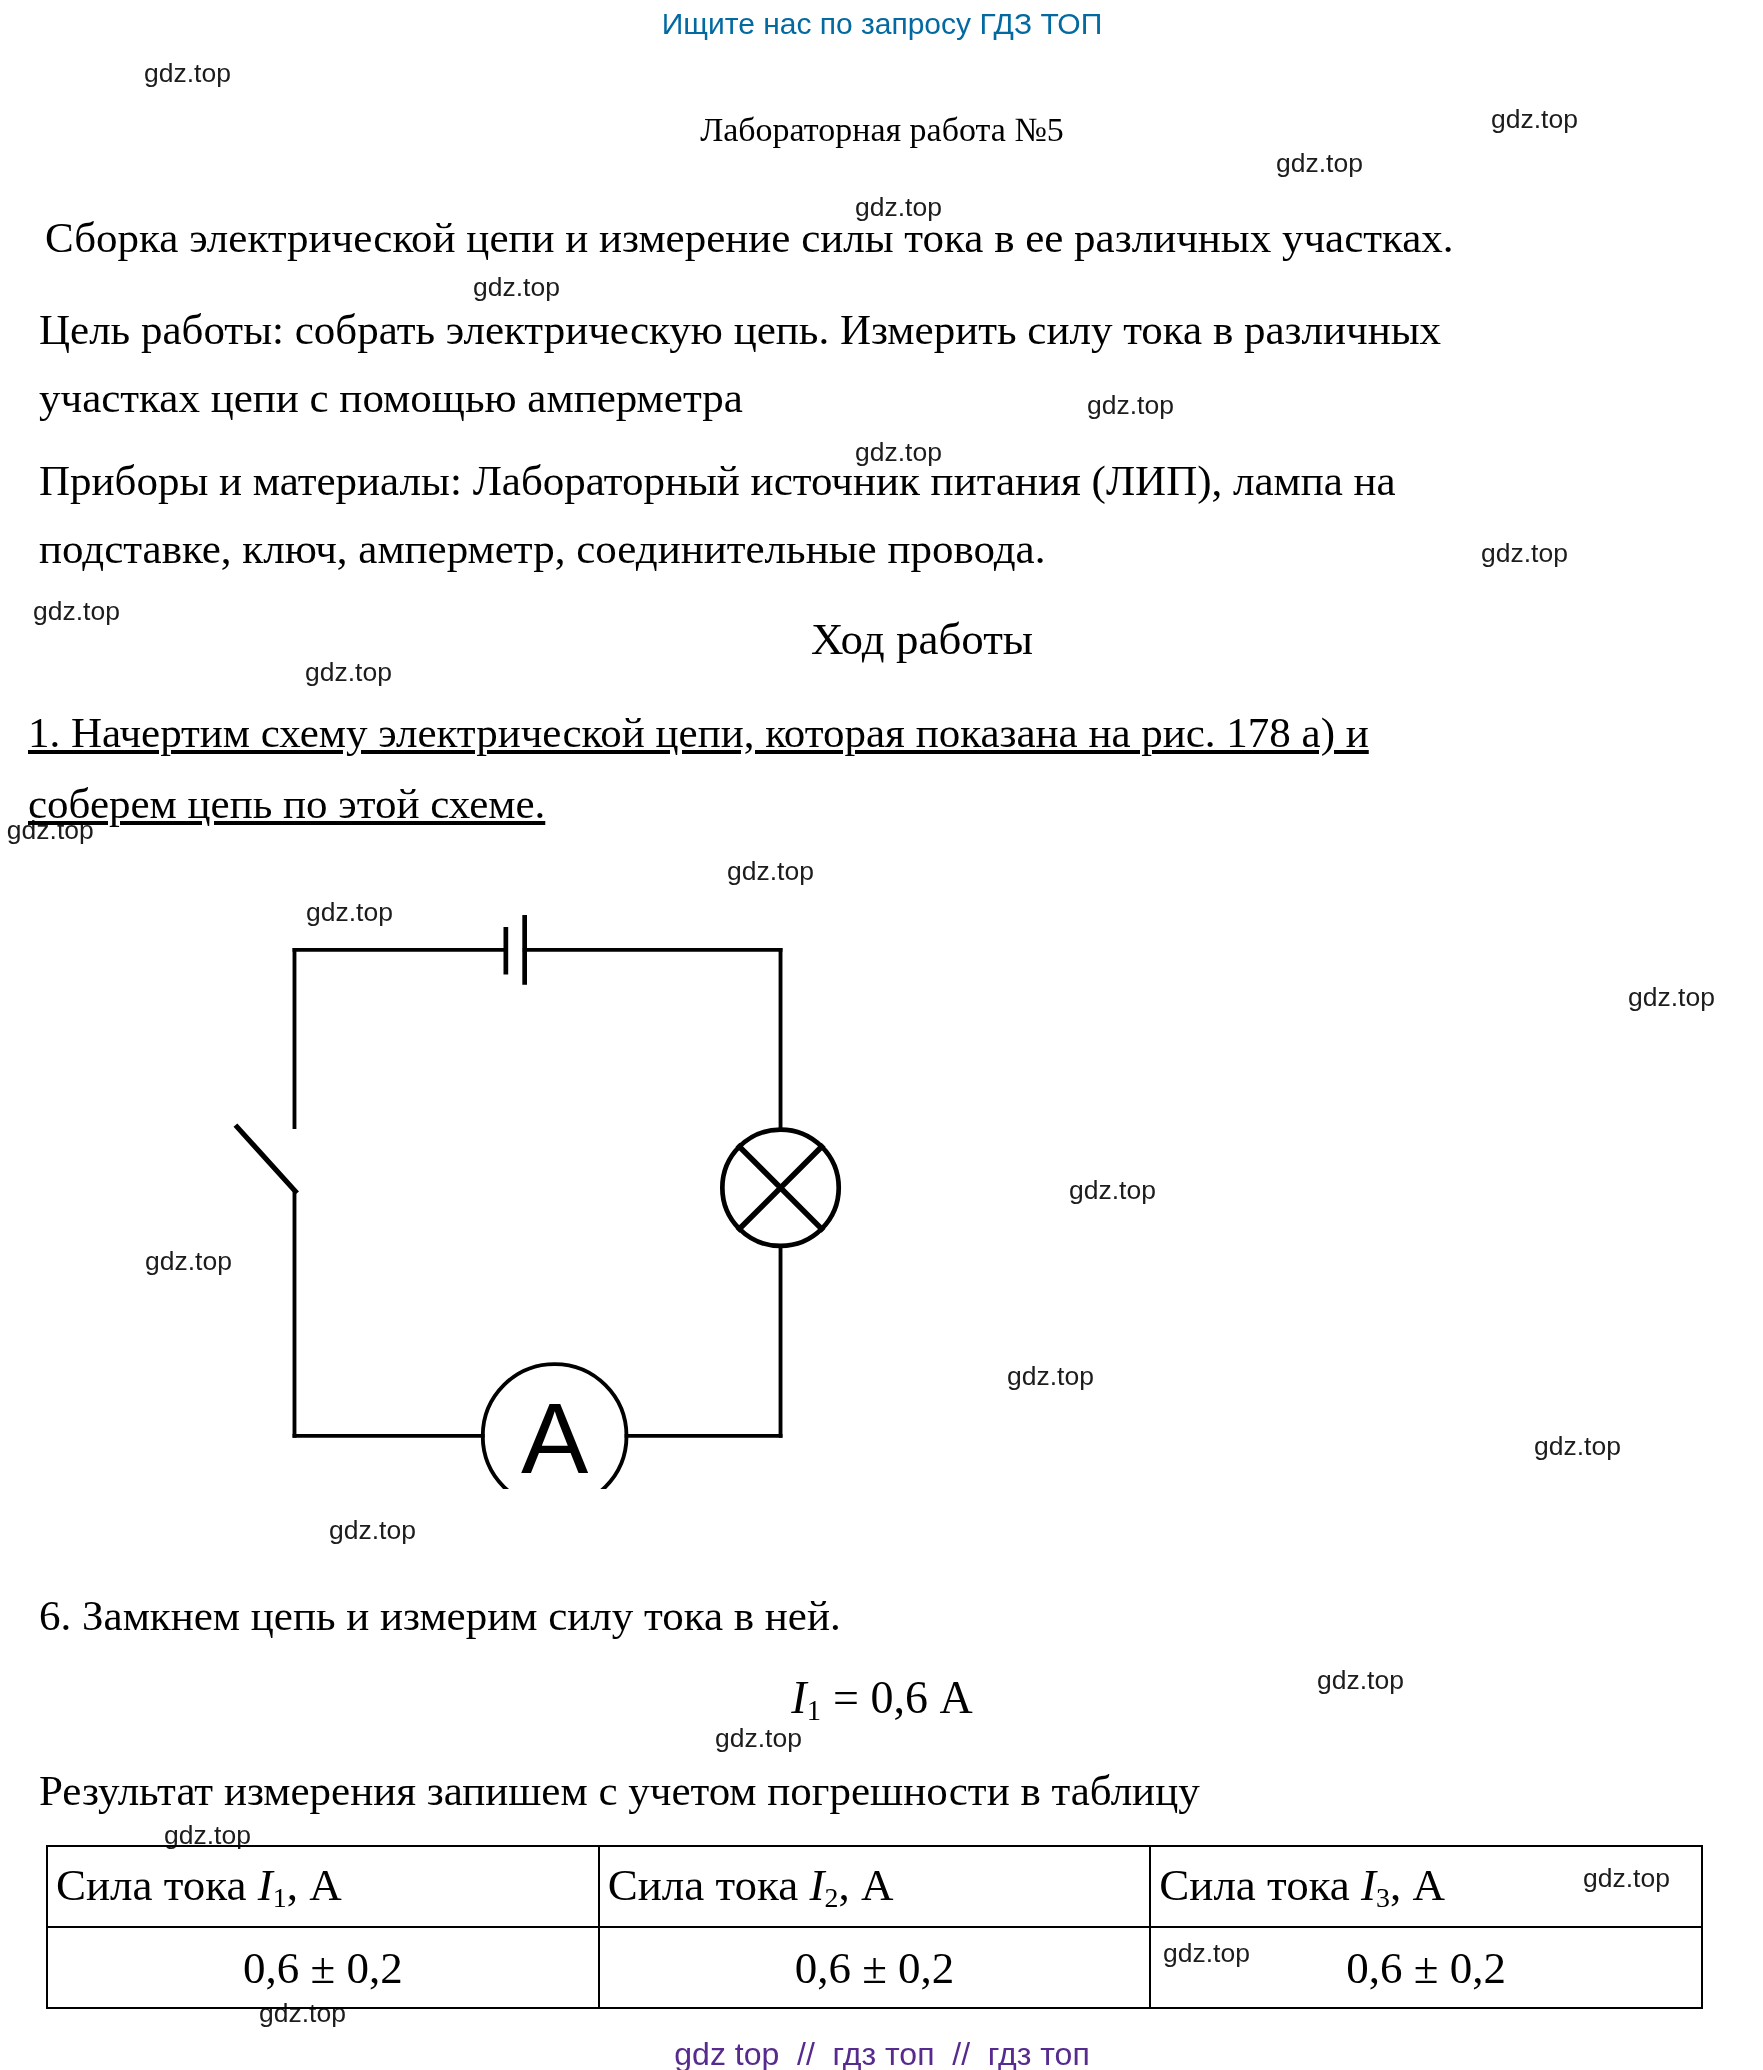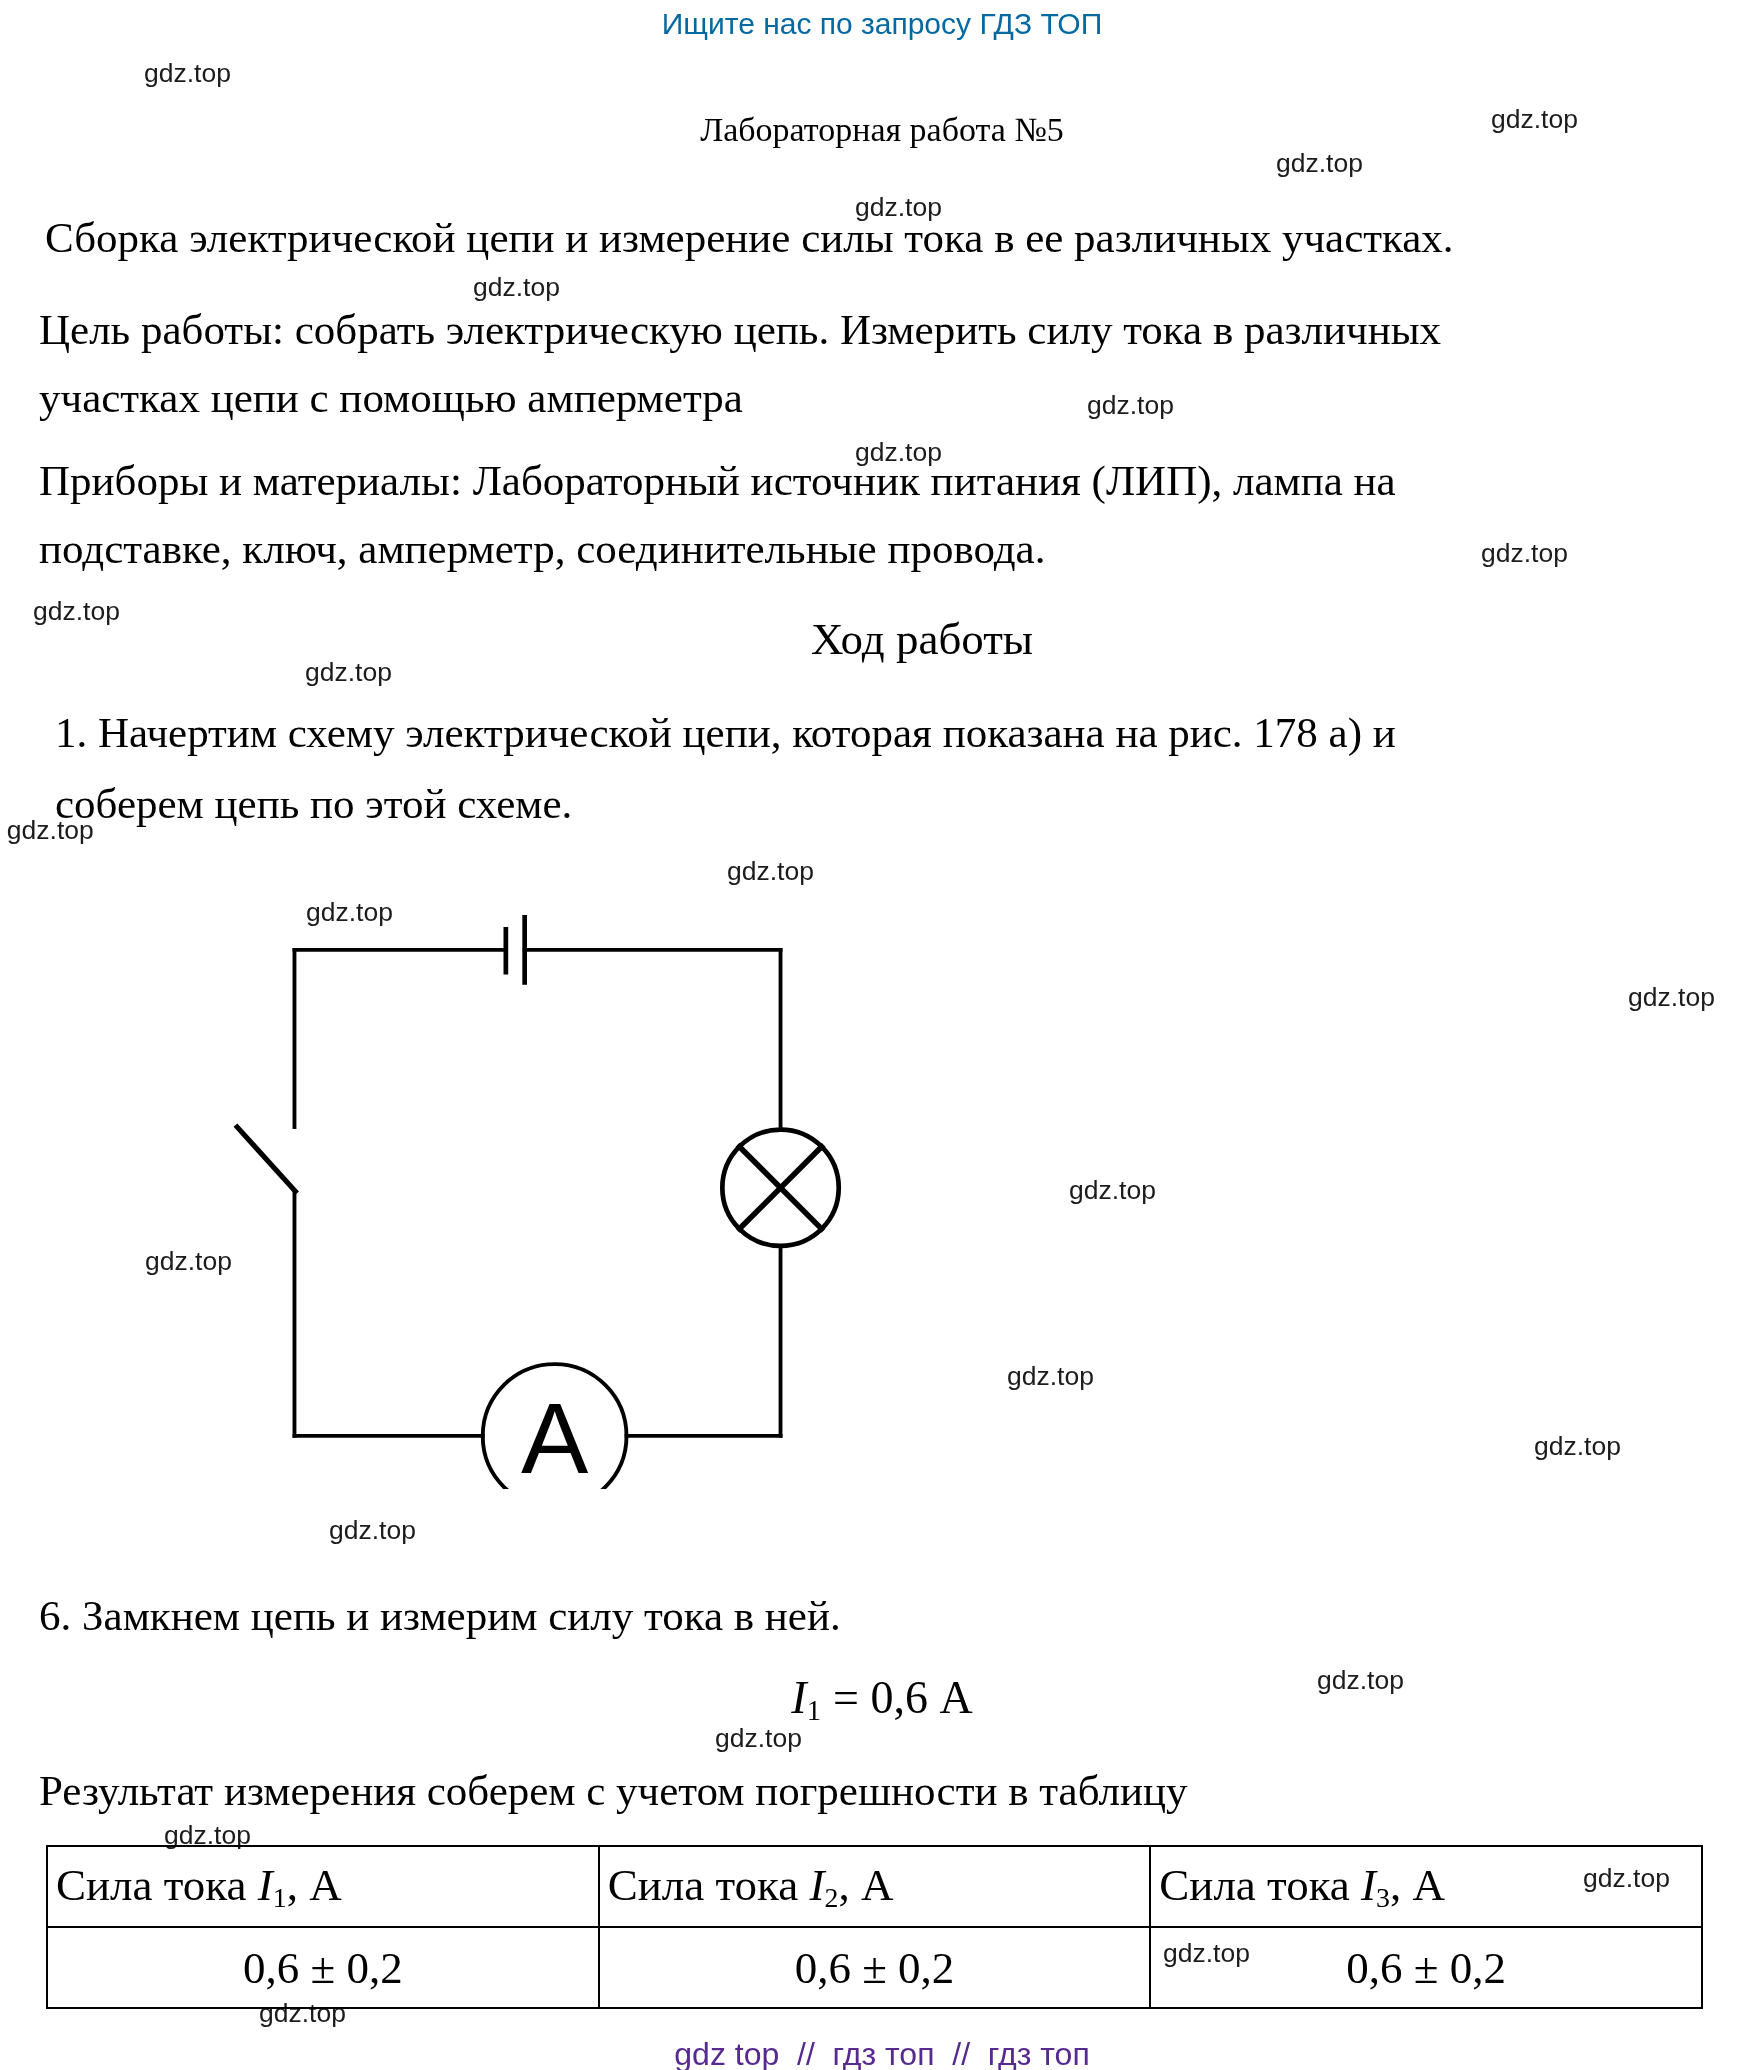--- a/index.html
+++ b/index.html
@@ -29,21 +29,21 @@
     text-align:center; font-size:34px;
   }
   .para{ position:absolute; font-size:43px; line-height:68px; white-space:nowrap;}
   .subtitle{ top:204px; left:45px; }
   .goal{ top:296px; left:39px; }
   .equipment{ top:447px; left:39px; }
   .hod{
     position:absolute; top:613px; left:0; width:100%;
     text-align:center; font-size:45px;padding-left:40px;
   }
-  .step1{ top:697px; left:55px; line-height:71px; }
+  .step1{ top:697px; left:28px; line-height:71px;text-decoration:underline; }
   .step3{ top:1582px; left:39px; }
   .intro{ top:1757px; left:39px; }
   .formula{
     position:absolute; top:1671px; left:0; width:100%;
     text-align:center; font-size:46px;
   }
   .fi{ font-style:italic; }
   .fsub{ font-size:0.62em; vertical-align:-0.25em; }
   .frhs{ margin-left:12px; }
   svg.circuit{ position:absolute; left:214px; top:890px; }
@@ -146,21 +146,21 @@
       <path d="M345 1392 L277 1317" stroke-width="6"></path>
       <path d="M344 1317 V1110" stroke-width="4.5"></path>
     </g>
     <text x="648" y="1680" text-anchor="middle" dominant-baseline="central" font-family="Liberation Sans, sans-serif" font-size="118" fill="#000">A</text>
   </svg>
 
   <div class="para step3">6. Замкнем цепь и измерим силу тока в ней.</div>
 
   <div class="formula"><span class="fi">I</span><span class="fsub">1</span><span class="frhs">= 0,6 А</span></div>
 
-  <div class="para intro">Результат измерения соберем с учетом погрешности в таблицу</div>
+  <div class="para intro">Результат измерения запишем с учетом погрешности в таблицу</div>
 
   <table class="results">
     <tbody>
         <tr>
       <td class="hdr"><span>Сила тока </span><span class="fi">I</span><span class="fsub">1</span><span>, А</span></td>
       <td class="hdr"><span>Сила тока </span><span class="fi">I</span><span class="fsub">2</span><span>, А</span></td>
       <td class="hdr"><span>Сила тока </span><span class="fi">I</span><span class="fsub">3</span><span>, А</span></td>
     </tr>
     <tr>
       <td class="val">0,6 ± 0,2</td>

